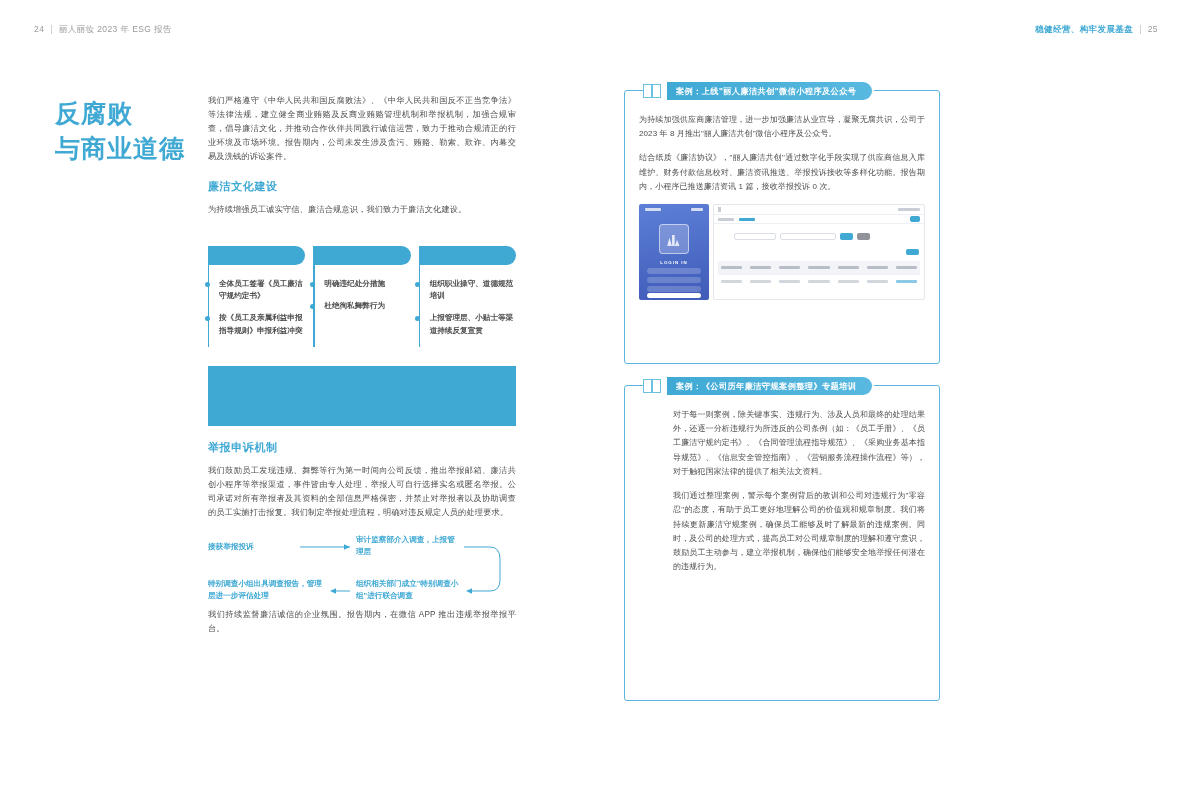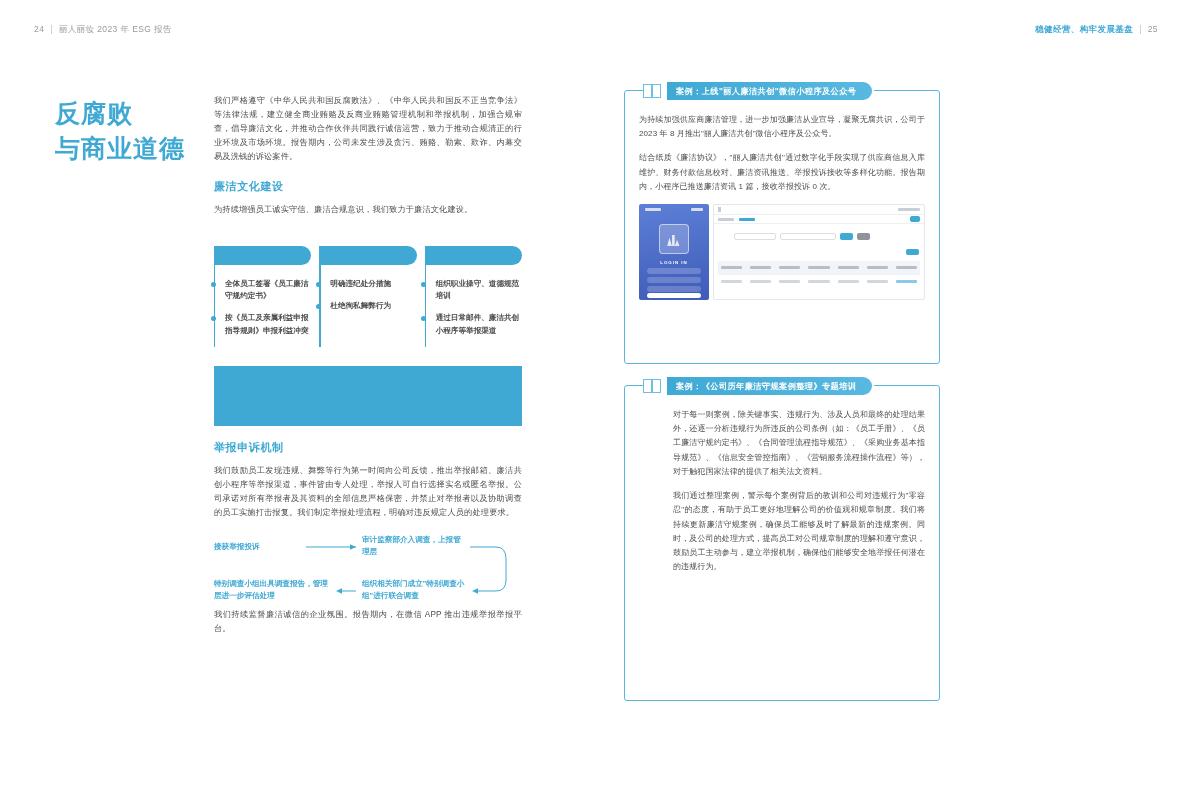--- a/index.html
+++ b/index.html
@@ -28,21 +28,21 @@
   .runhead-right .pgnum { color:#9a9a9a; font-weight:normal; }
 
   
   .chapter-title {
     position:absolute; left:55px; top:96px;
     font-size:25px; line-height:1.38; font-weight:bold;
     color:#3fa9d4; letter-spacing:1px;
   }
 
   .col-body {
-    position:absolute; left:214px; top:94px; width:308px;
+    position:absolute; left:208px; top:94px; width:308px;
   }
   p.body {
     font-size:8.2px; line-height:1.72; color:#4d4d4d;
     text-align:justify; margin-bottom:9px;
     letter-spacing:.15px;
   }
   h3.sec {
     font-size:11px; font-weight:bold; color:#3fa9d4;
     letter-spacing:.6px; margin:14px 0 9px 0;
   }
@@ -215,21 +215,21 @@
 
         <div class="tri-col">
           <div class="tri-head"></div>
           <div class="tri-item">明确违纪处分措施</div>
           <div class="tri-item">杜绝徇私舞弊行为</div>
         </div>
 
         <div class="tri-col">
           <div class="tri-head"></div>
           <div class="tri-item">组织职业操守、道德规范培训</div>
-          <div class="tri-item">通过日常邮件、廉洁共创小程序等举报渠道</div>
+          <div class="tri-item">上报管理层、小贴士等渠道持续反复宣贯</div>
         </div>
 
       </div>
 
       <div class="img-block"></div>
 
       <h3 class="sec">举报申诉机制</h3>
       <p class="body">我们鼓励员工发现违规、舞弊等行为第一时间向公司反馈，推出举报邮箱、廉洁共创小程序等举报渠道，事件皆由专人处理，举报人可自行选择实名或匿名举报。公司承诺对所有举报者及其资料的全部信息严格保密，并禁止对举报者以及协助调查的员工实施打击报复。我们制定举报处理流程，明确对违反规定人员的处理要求。</p>
 
       <div class="flow">

